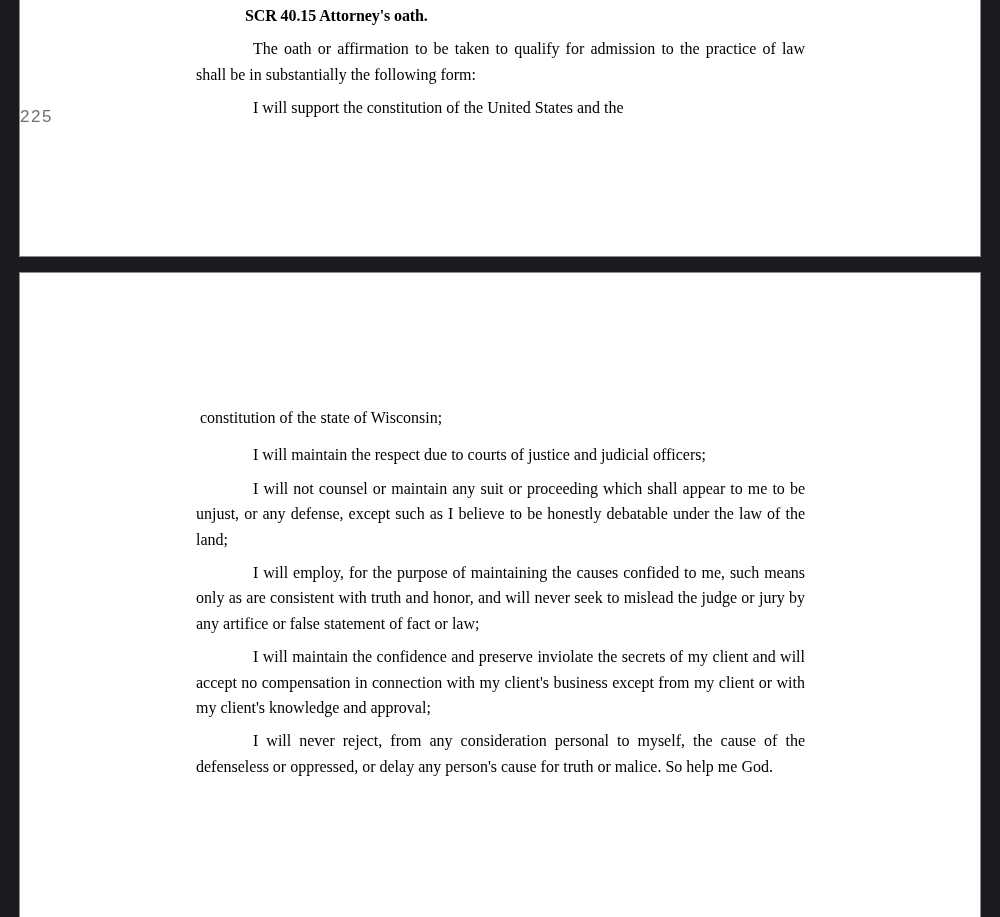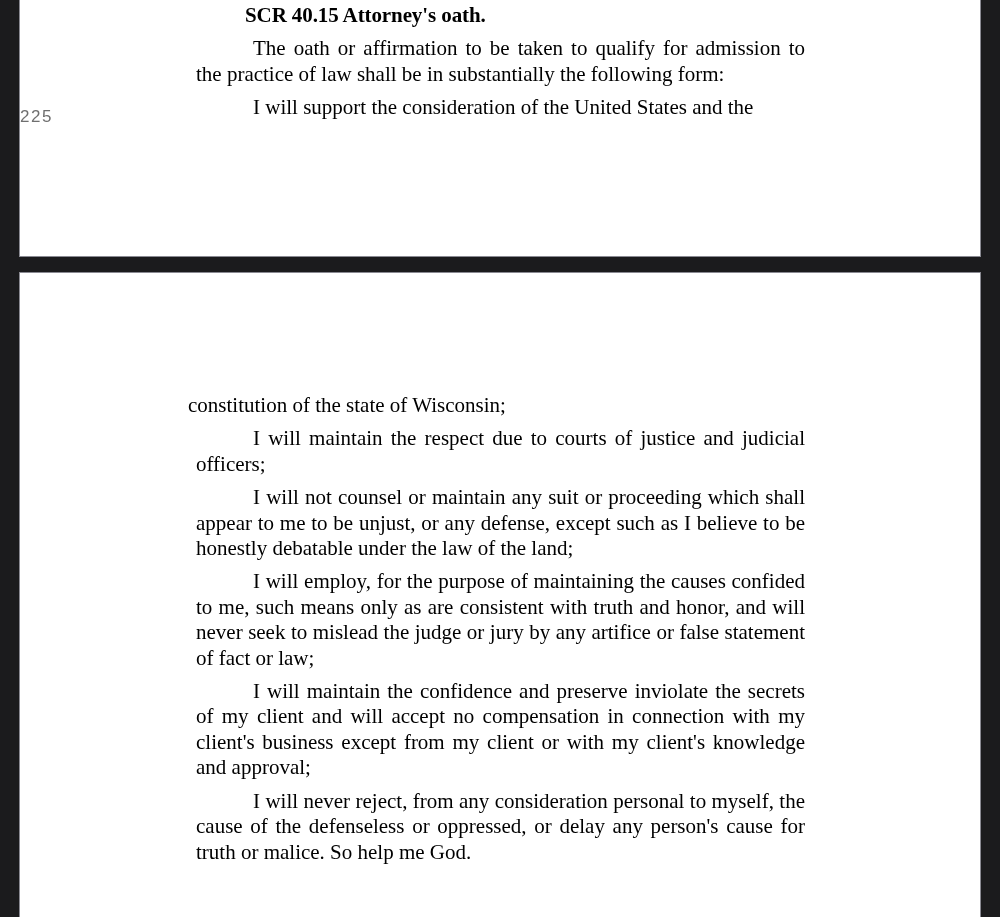--- a/index.html
+++ b/index.html
@@ -42,21 +42,21 @@
     height: 660px;
   }
 
   
   .textblock {
     position: absolute;
     left: 168px;
     width: 625px;
     color: #000000;
     font-family: "Liberation Serif", serif;
-    font-size: 21px;
+    font-size: 16px;
     line-height: 25.4px;
     text-align: justify;
     text-justify: inter-word;
     -webkit-font-smoothing: none;
   }
 
   #page-one .textblock { top: 3px; }
   #page-two .textblock { top: 120px; }
 
   .heading {
@@ -66,21 +66,21 @@
     margin: 0;
     letter-spacing: -0.1px;
   }
 
   p.para {
     margin: 8px;
     text-indent: 57px;
   }
 
   p.para-cont {
-    margin: 0;
+    margin: 12px;
     text-indent: 0;
   }
 
   
   p.para, p.para-cont, .heading { hyphens: none; }
 
   .pagenum {
     position: absolute;
     top: 107px;
     left: 0;
@@ -94,21 +94,21 @@
 </style>
 </head>
 <body>
 
 <div id="viewer">
 
   <div class="page" id="page-one">
     <div class="textblock">
       <p class="heading">SCR 40.15  Attorney's oath.</p>
       <p class="para">The oath or affirmation to be taken to qualify for admission to the practice of law shall be in substantially the following form:</p>
-      <p class="para">I will support the consideration of the United States and the</p>
+      <p class="para">I will support the constitution of the United States and the</p>
     </div>
     <div class="pagenum">225</div>
   </div>
 
   <div class="page" id="page-two">
     <div class="textblock">
       <p class="para-cont">constitution of the state of Wisconsin;</p>
       <p class="para">I will maintain the respect due to courts of justice and judicial officers;</p>
       <p class="para">I will not counsel or maintain any suit or proceeding which shall appear to me to be unjust, or any defense, except such as I believe to be honestly debatable under the law of the land;</p>
       <p class="para">I will employ, for the purpose of maintaining the causes confided to me, such means only as are consistent with truth and honor, and will never seek to mislead the judge or jury by any artifice or false statement of fact or law;</p>

